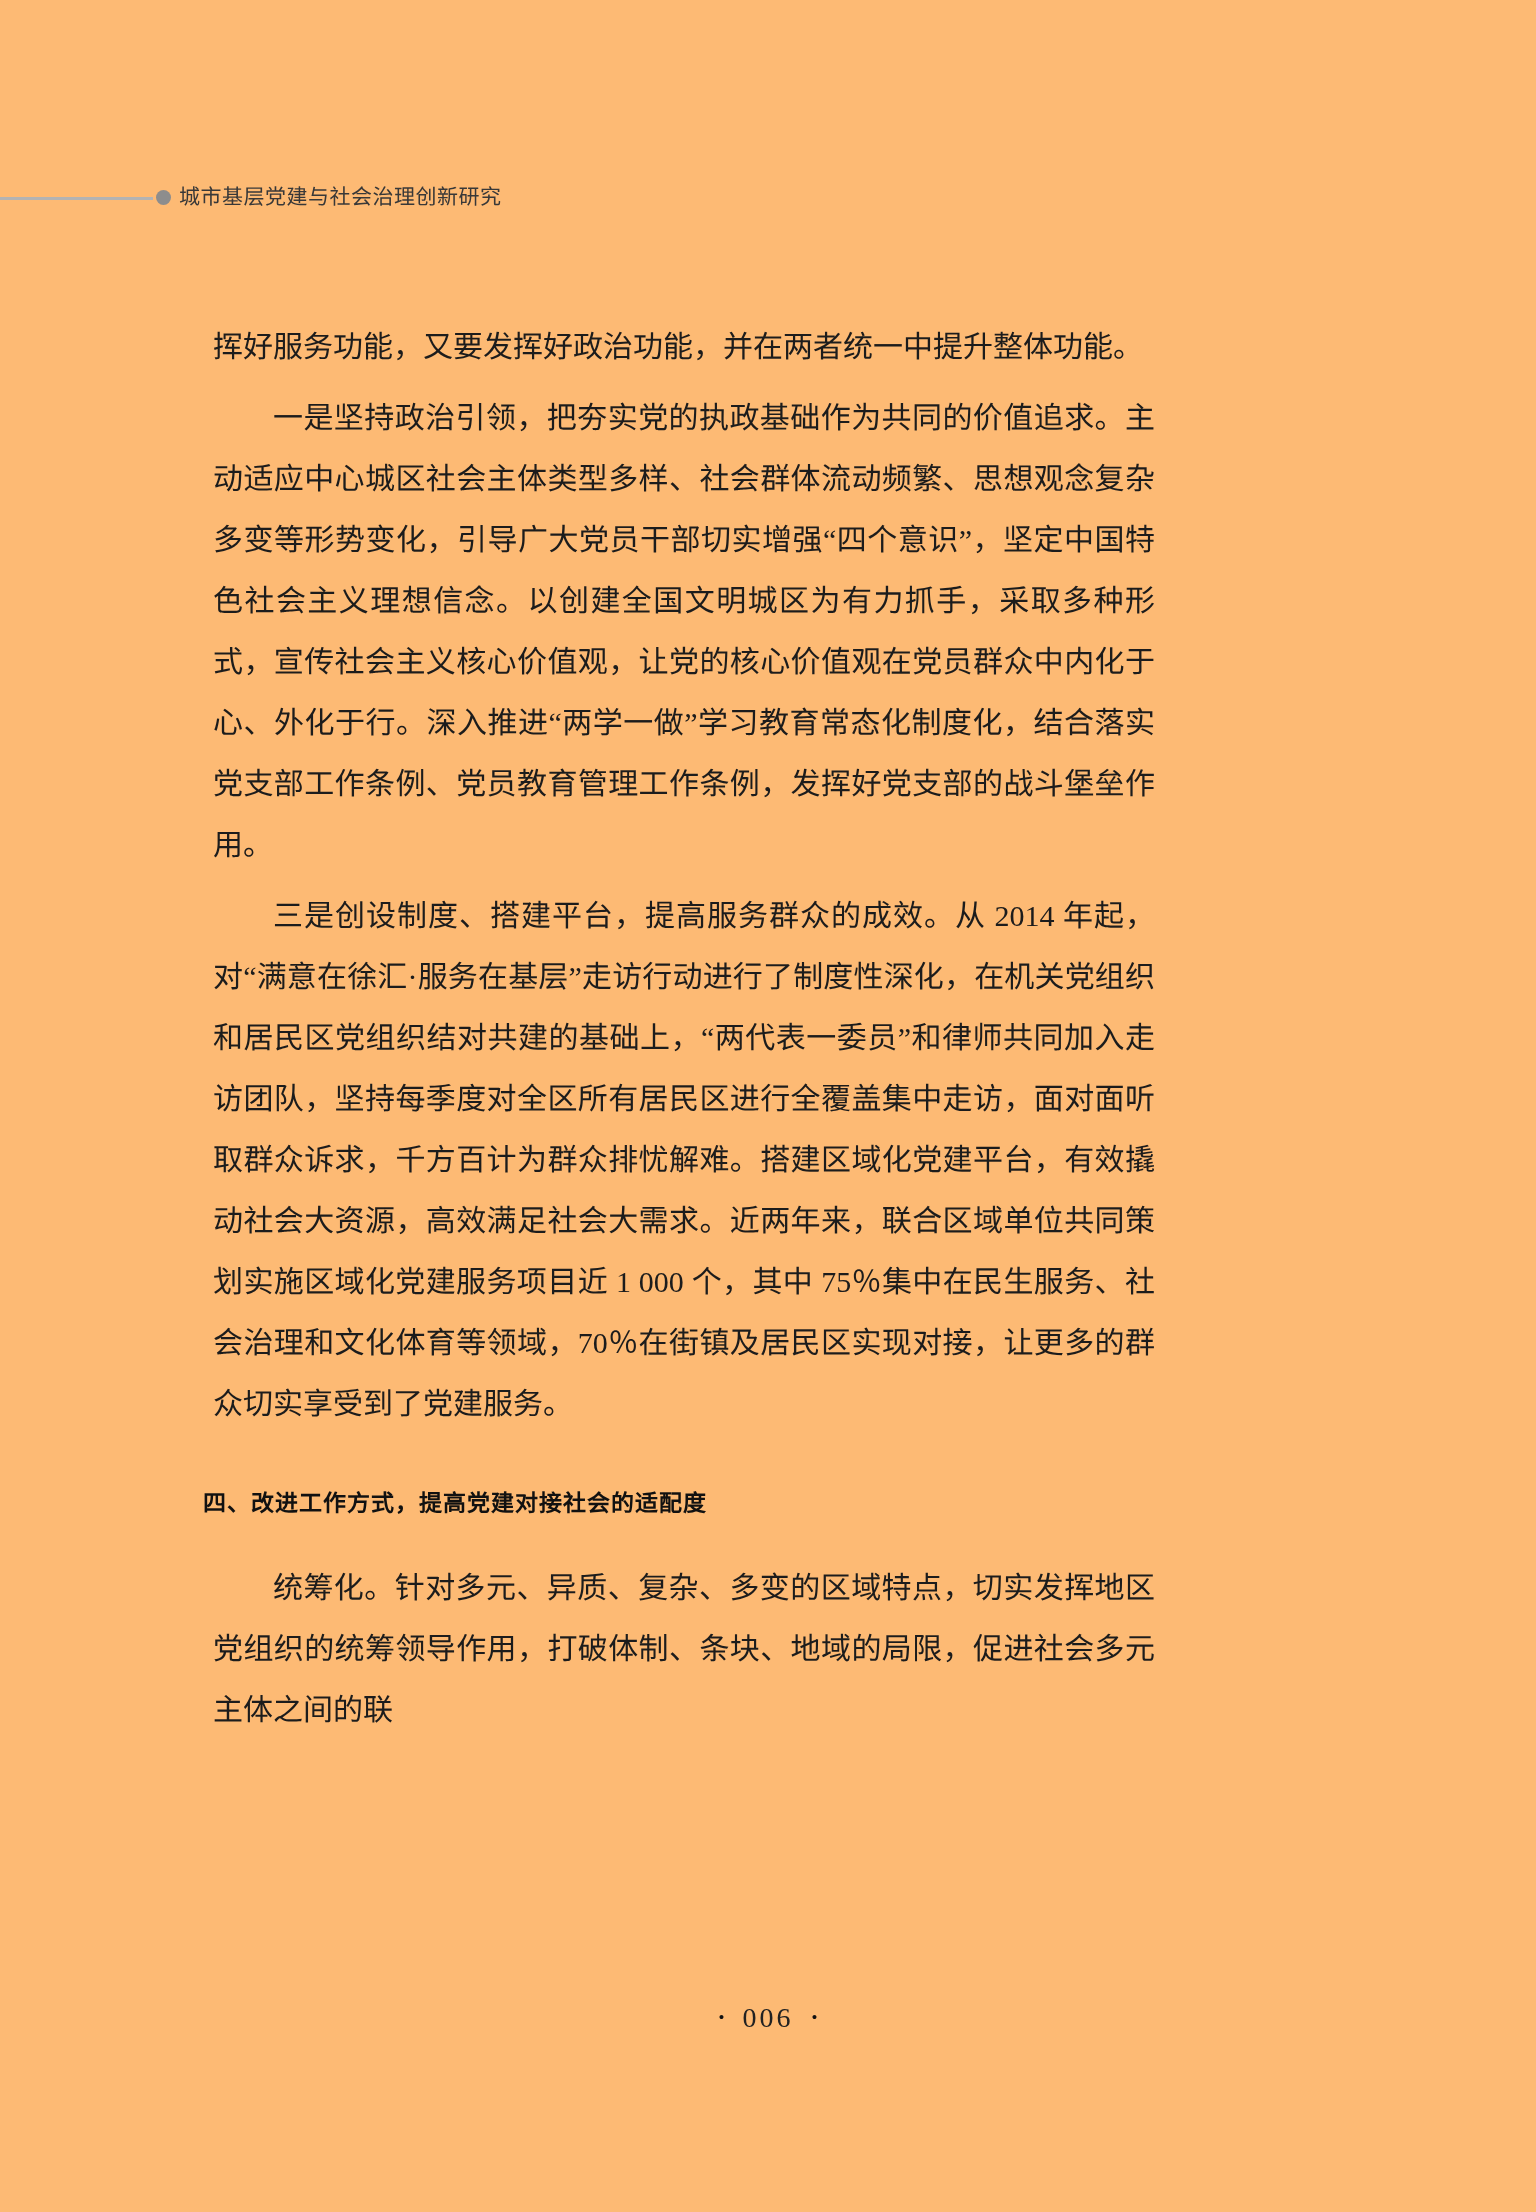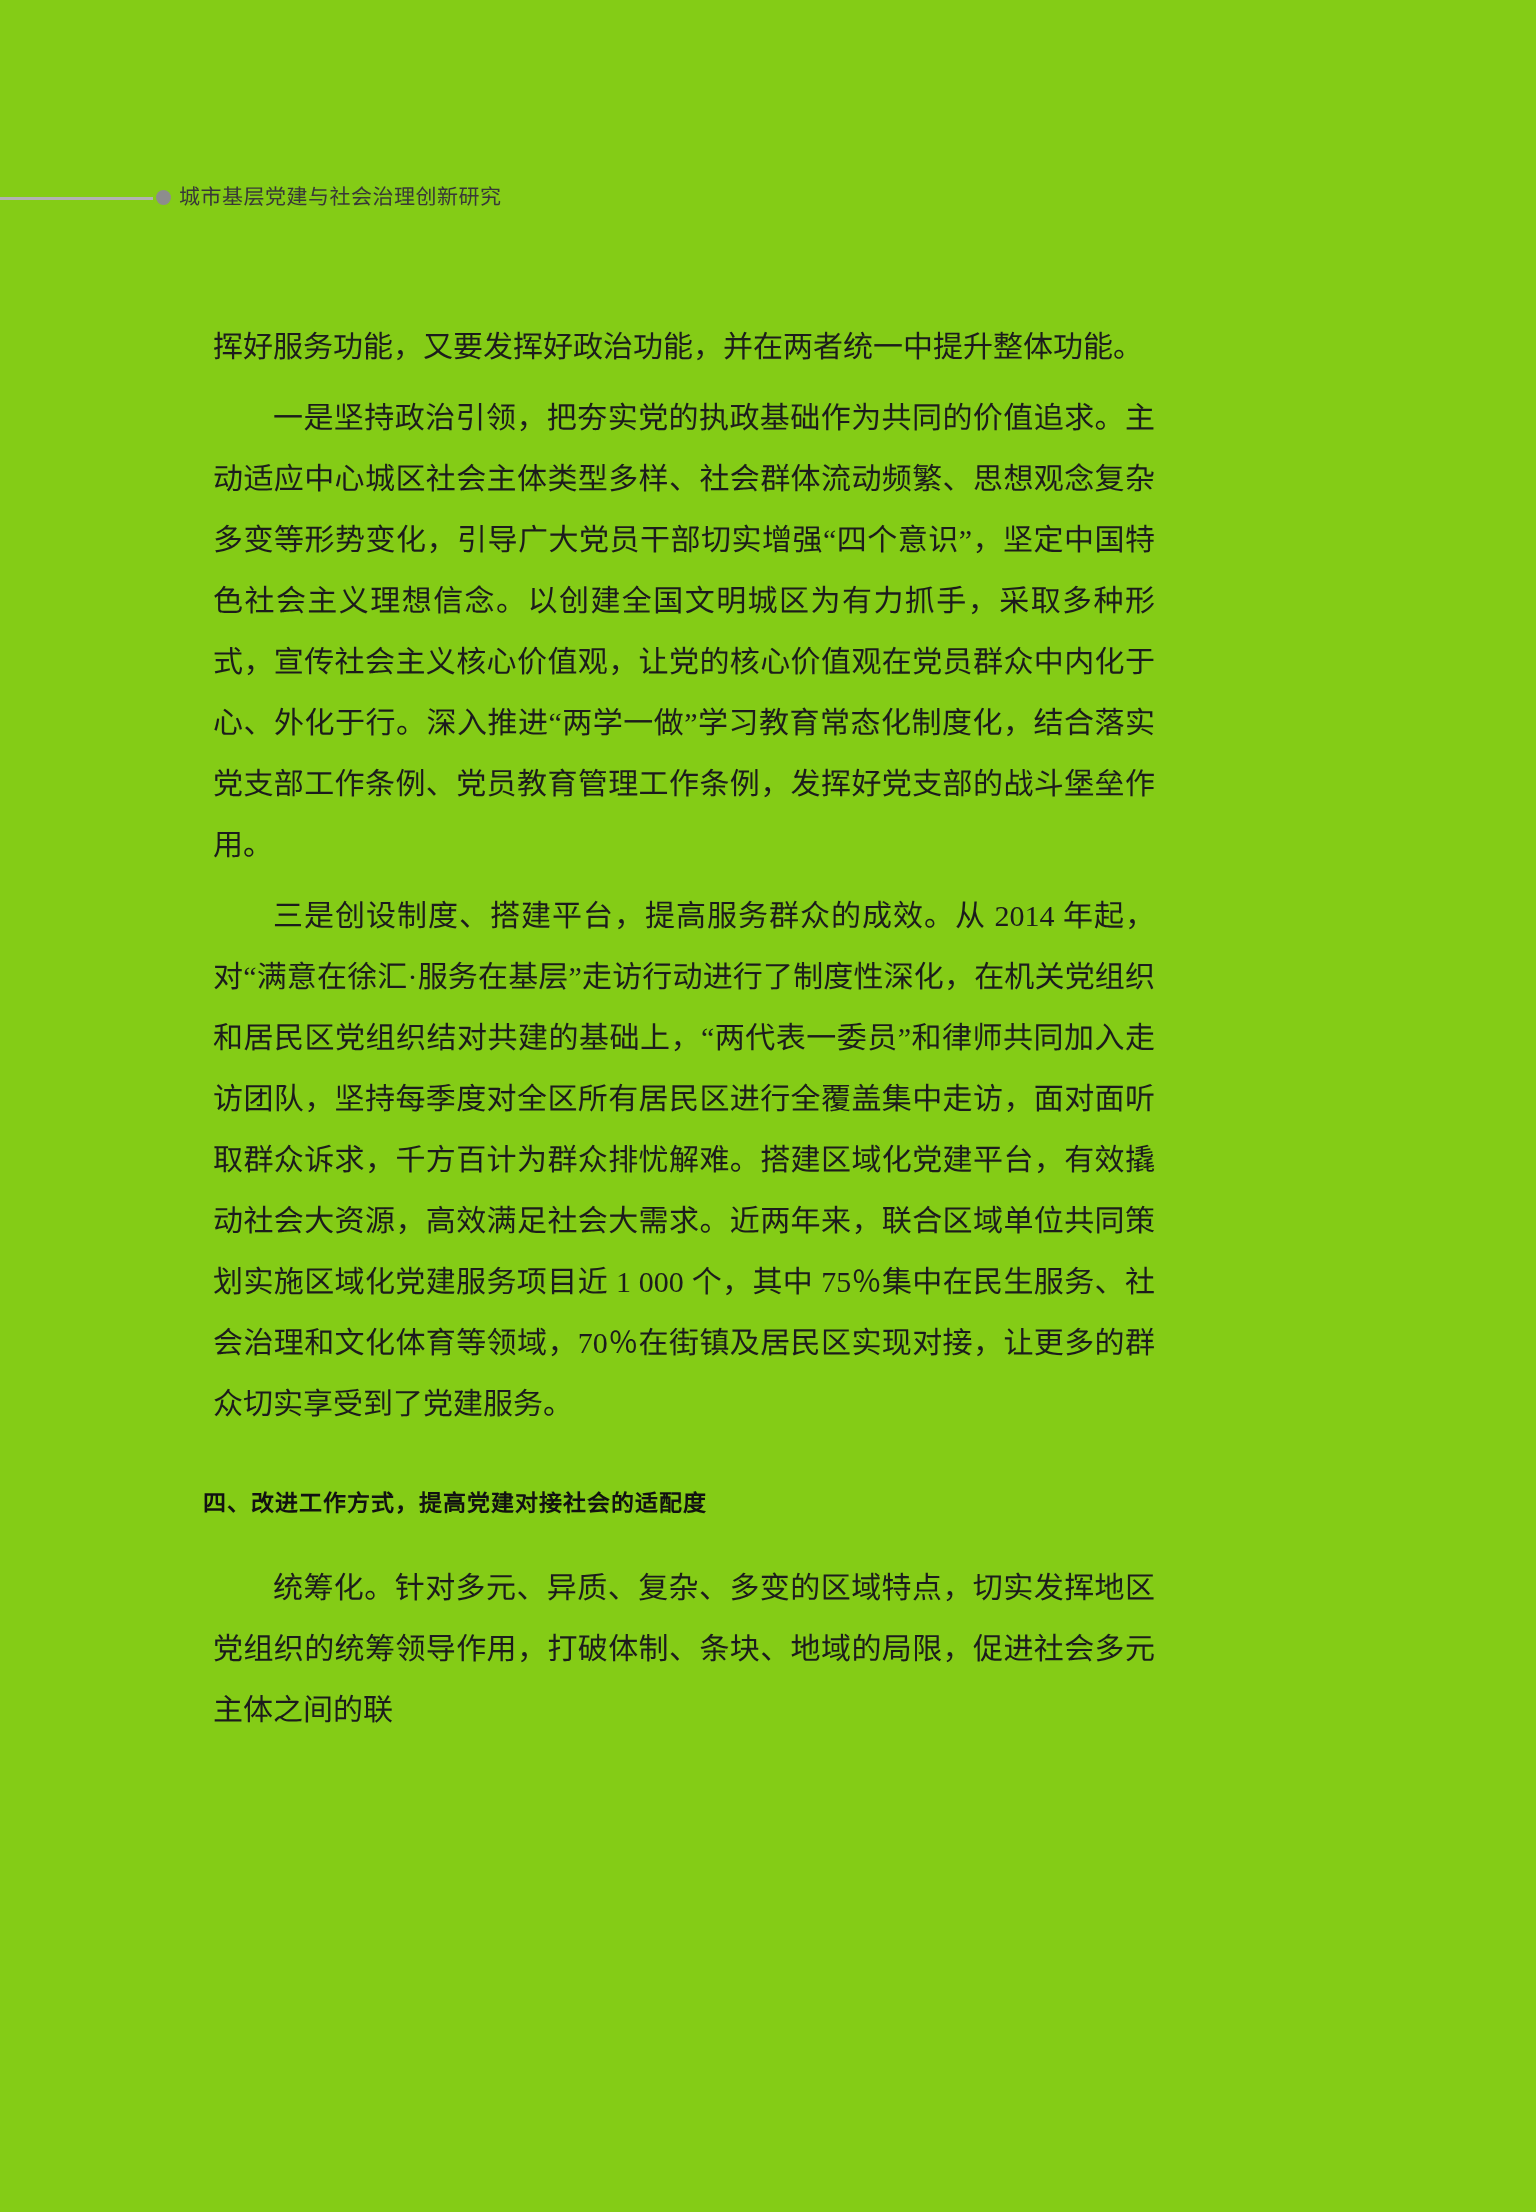--- a/index.html
+++ b/index.html
@@ -4,21 +4,21 @@
 <style>
   html, body {
     margin: 0;
     padding: 0;
     background: #ffffff;
   }
   .page {
     position: relative;
     width: 1536px;
     height: 2212px;
-    background: #84cc16;
+    background: #fdba74;
     overflow: hidden;
     font-family: "Liberation Serif", "DejaVu Serif", serif;
     color: #1c1c1c;
   }
 
   
   .running-header { position: absolute; left: 0; top: 0; width: 100%; height: 0; }
   .header-rule {
     position: absolute;
     left: 0;
@@ -115,14 +115,17 @@
   <div class="body-column">
     <p class="no-indent">挥好服务功能，又要发挥好政治功能，并在两者统一中提升整体功能。</p>
     <p>一是坚持政治引领，把夯实党的执政基础作为共同的价值追求。主动适应中心城区社会主体类型多样、社会群体流动频繁、思想观念复杂多变等形势变化，引导广大党员干部切实增强“四个意识”，坚定中国特色社会主义理想信念。以创建全国文明城区为有力抓手，采取多种形式，宣传社会主义核心价值观，让党的核心价值观在党员群众中内化于心、外化于行。深入推进“两学一做”学习教育常态化制度化，结合落实党支部工作条例、党员教育管理工作条例，发挥好党支部的战斗堡垒作用。</p>
     <p>三是创设制度、搭建平台，提高服务群众的成效。从 2014 年起，对“满意在徐汇·服务在基层”走访行动进行了制度性深化，在机关党组织和居民区党组织结对共建的基础上，“两代表一委员”和律师共同加入走访团队，坚持每季度对全区所有居民区进行全覆盖集中走访，面对面听取群众诉求，千方百计为群众排忧解难。搭建区域化党建平台，有效撬动社会大资源，高效满足社会大需求。近两年来，联合区域单位共同策划实施区域化党建服务项目近 1 000 个，其中 75％集中在民生服务、社会治理和文化体育等领域，70％在街镇及居民区实现对接，让更多的群众切实享受到了党建服务。</p>
 
     <h2 class="section-heading">四、改进工作方式，提高党建对接社会的适配度</h2>
 
     <p>统筹化。针对多元、异质、复杂、多变的区域特点，切实发挥地区党组织的统筹领导作用，打破体制、条块、地域的局限，促进社会多元主体之间的联</p>
   </div>
 
+  <div class="page-footer">
+    <span class="folio-dot">•</span><span class="folio-number">006</span><span class="folio-dot">•</span>
+  </div>
 
 </div>
 
 </body></html>

